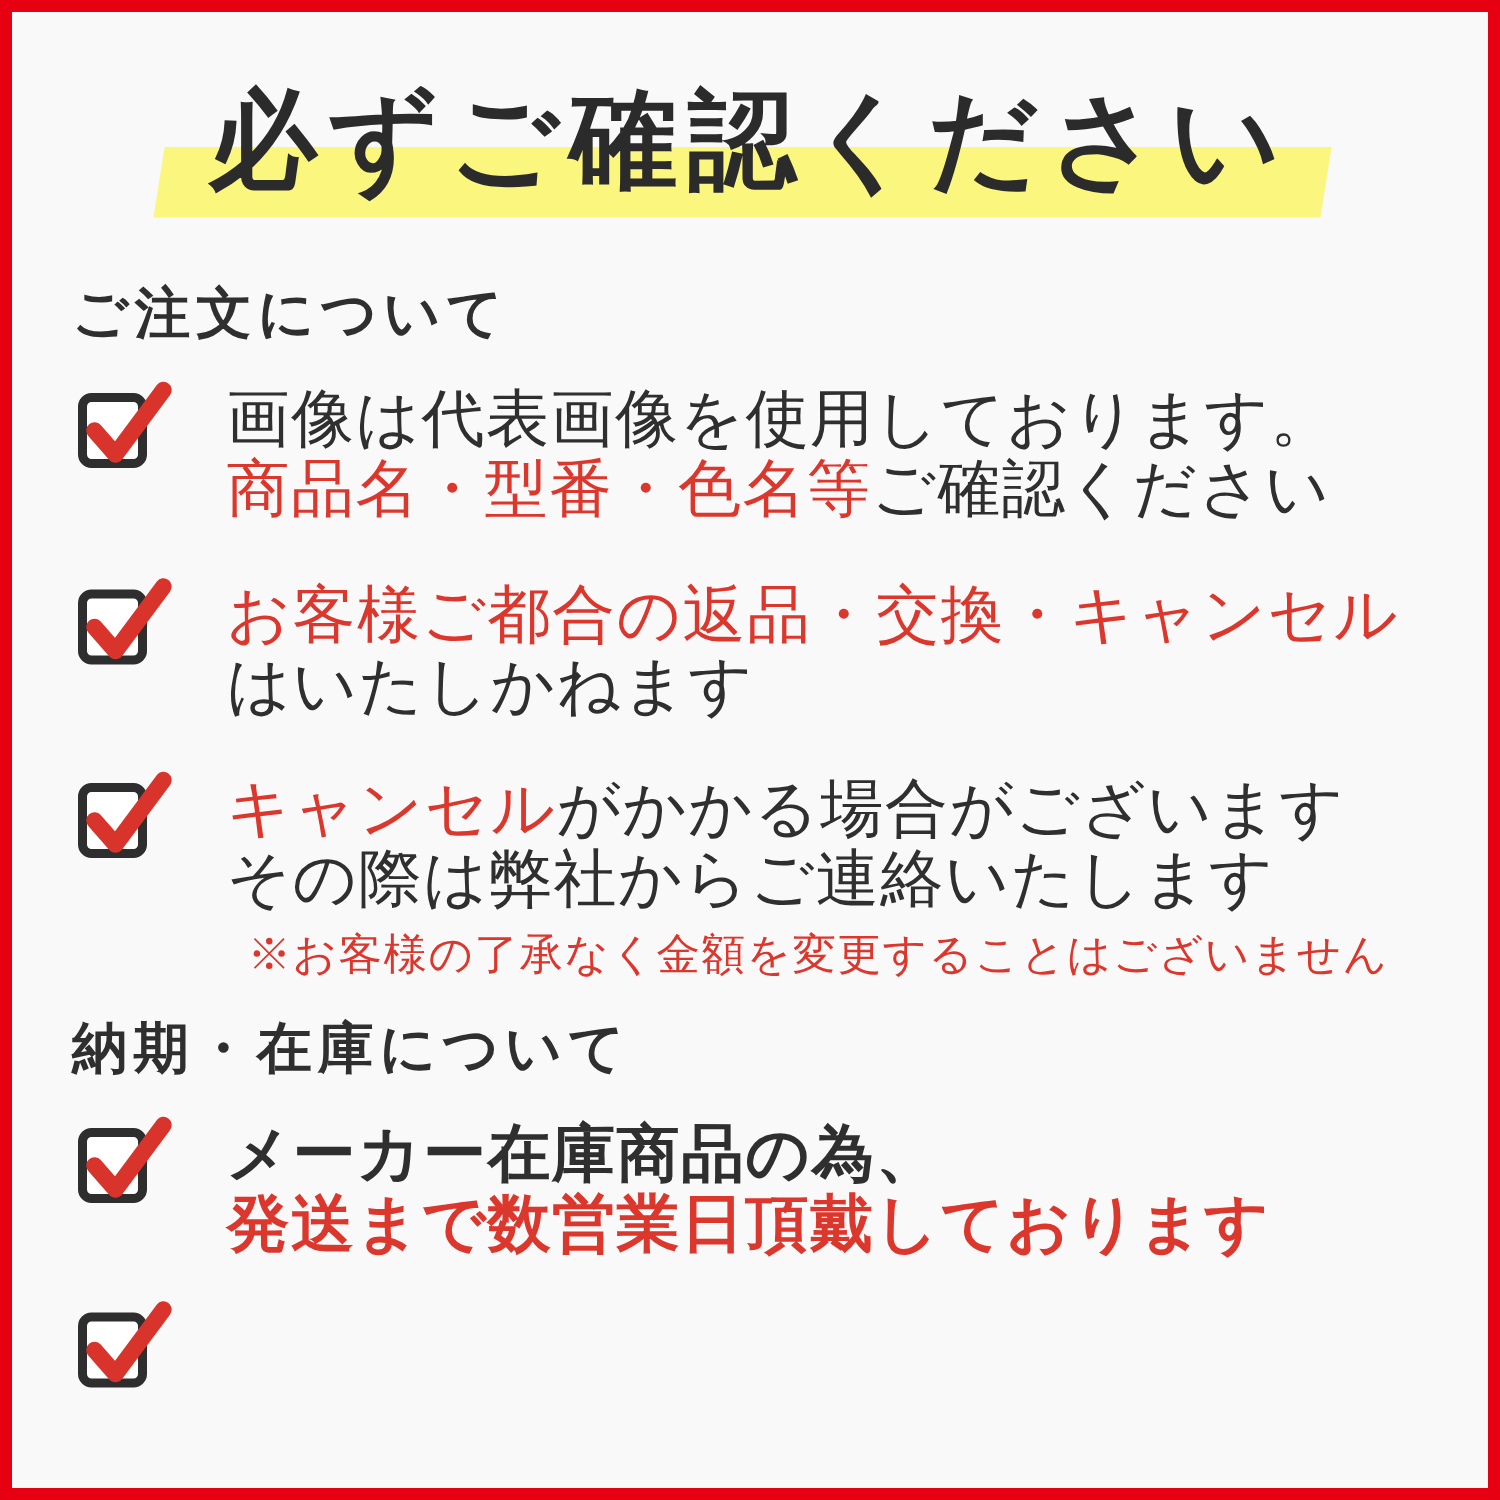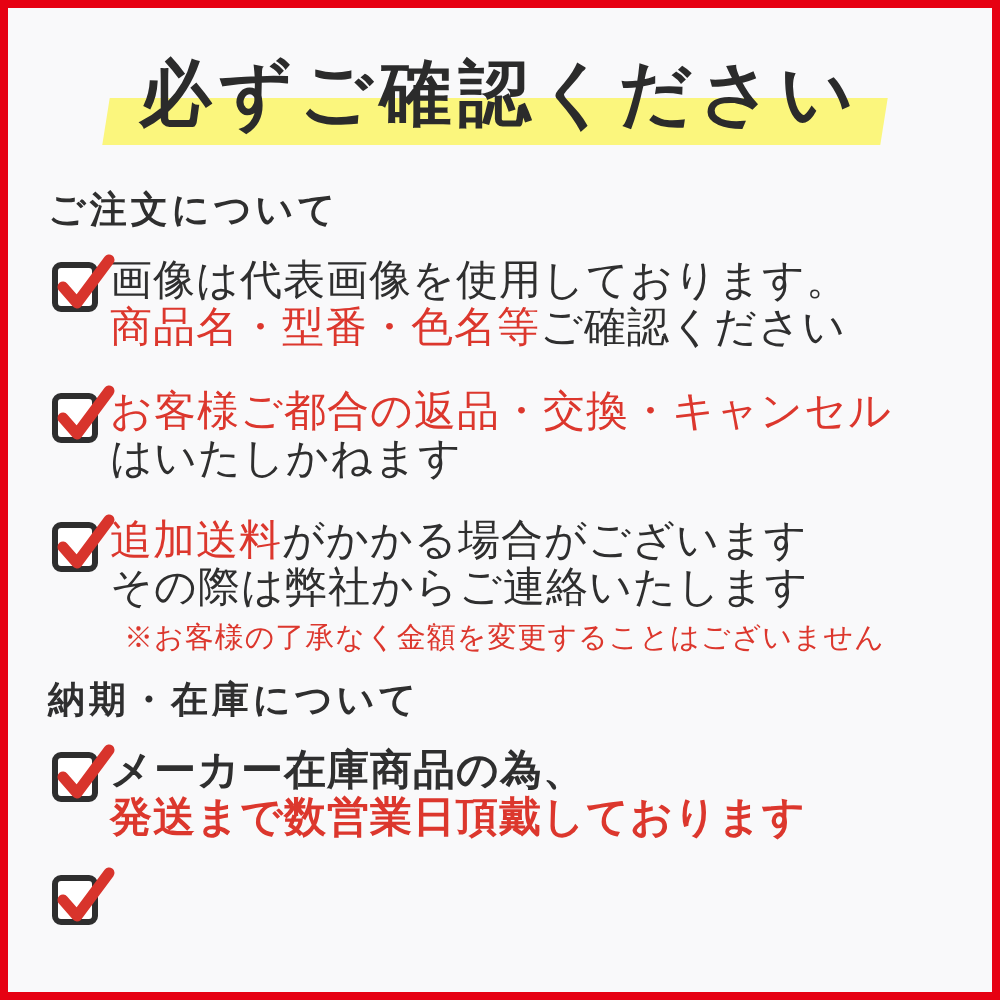--- a/index.html
+++ b/index.html
@@ -55,20 +55,21 @@
     margin-left:40px;
     line-height:1.1;
   }
   .heading-1{margin-top:36px;}
   .heading-2{margin-top:26px;}
   
   .item{
     display:flex;
     align-items:flex-start;
     margin-left:44px;
+    gap:41px;
   }
   .item-1{margin-top:26px;}
   .item-2{margin-top:36px;}
   .item-3{margin-top:34px;}
   .item-4{margin-top:26px;font-weight:bold;}
   .item-5{margin-top:28px;}
   .checkbox{
     position:relative;
     flex:0 0 auto;
     width:46px;height:50px;
@@ -153,21 +154,21 @@
   </div>
 
   <div class="item item-3">
     <span class="checkbox">
       <svg viewBox="0 0 62 62" aria-hidden="true">
           <path d="M10 35 L24 51 L56 8"></path>
         </svg>
     </span>
     <div class="item-text">
       <div>
-        <span class="seg red">追加送料</span><span class="seg black">がかかる場合がございます</span>
+        <span class="seg red">キャンセル</span><span class="seg black">がかかる場合がございます</span>
       </div>
       <div>
         <span class="seg black">その際は弊社からご連絡いたします</span>
       </div>
       <div class="note">※お客様の了承なく金額を変更することはございません</div>
     </div>
   </div>
 
   <div class="section-heading heading-2">納期・在庫について</div>
 

